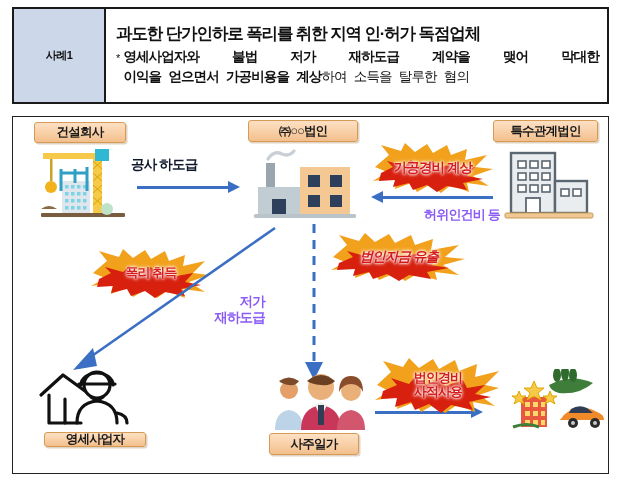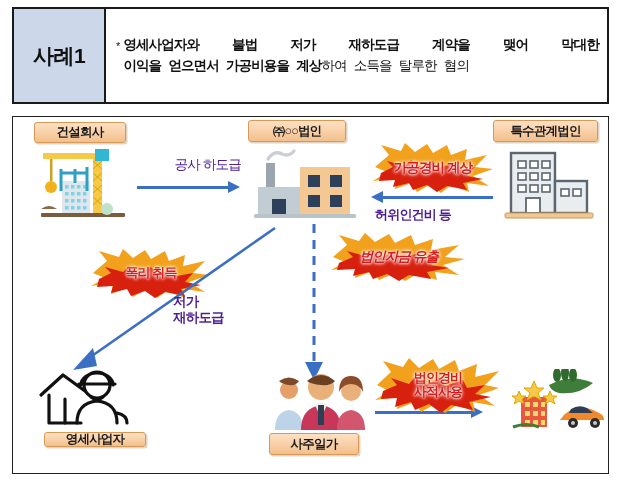--- a/index.html
+++ b/index.html
@@ -14,21 +14,21 @@
 
   
   .case-table{
     position:absolute;left:12px;top:7px;width:597px;height:97px;
     border:2px solid #1a1a1a;box-sizing:border-box;display:flex;background:#fff;
   }
   .case-label{
     width:90px;flex:0 0 90px;background:#ccd7ea;
     border-right:2px solid #1a1a1a;
     display:flex;align-items:center;justify-content:center;
-    font-weight:bold;font-size:21px;color:#111;letter-spacing:-.5px;
+    font-weight:bold;font-size:11px;color:#111;letter-spacing:-.5px;
   }
   .case-body{flex:1;padding:4px 8px 4px 10px;display:flex;flex-direction:column;justify-content:center;}
   .case-title{
     font-weight:bold;font-size:16.5px;color:#111;letter-spacing:-1.1px;
     white-space:nowrap;line-height:1.45;
   }
   .case-note{
     display:flex;font-size:13.5px;color:#111;letter-spacing:-.9px;
     line-height:1.5;margin-top:2px;
   }
@@ -64,38 +64,39 @@
   .burst .btxt{
     position:absolute;left:0;top:0;width:100%;height:100%;
     display:flex;flex-direction:column;align-items:center;justify-content:center;
     font-weight:bold;color:#d61b1b;letter-spacing:-.9px;
     text-shadow:0 0 2px #fff,0 0 3px #fff,0 0 4px #fff;
     line-height:1.08;pointer-events:none;
   }
 
   
   .cap{
-    position:absolute;font-weight:bold;color:#4c1d95;
-    letter-spacing:-.8px;text-align:left;line-height:1.18;white-space:pre-line;
+    position:absolute;font-weight:bold;color:#8b5cf6;
+    letter-spacing:-.8px;text-align:right;line-height:1.18;white-space:pre-line;
   }
   .cap-dark{
-    position:absolute;font-weight:normal;color:#4c1d95;
-    letter-spacing:-.8px;text-align:right;line-height:1.2;white-space:nowrap;
+    position:absolute;font-weight:bold;color:#0f172a;
+    letter-spacing:-.8px;text-align:left;line-height:1.2;white-space:nowrap;
   }
 
   .ico{position:absolute;}
 </style>
 </head>
 <body>
 
 <div id="root">
 
   <div class="case-table">
     <div class="case-label">사례1</div>
     <div class="case-body">
+      <div class="case-title">과도한 단가인하로 폭리를 취한 지역 인·허가 독점업체</div>
       <div class="case-note">
         <span class="ast">*</span>
         <span class="notetxt">
           <span class="l1">영세사업자와 불법 저가 재하도급 계약을 맺어 막대한</span>
           <span class="l2"><span class="bold">이익을 얻으면서 가공비용을 계상</span><span>하여 소득을 탈루한 혐의</span></span>
         </span>
       </div>
     </div>
   </div>
 
@@ -150,21 +151,21 @@
         <line x1="26" y1="26" x2="52" y2="26"></line>
       </g>
       <circle cx="72" cy="62" r="6" fill="#bfe3c8"></circle>
       <path d="M6 62 q8 -6 16 0 z" fill="#8a6a46"></path>
     </svg>
 
     <div class="cap-dark" style="left:118px;top:40px;width:110px;font-size:13.5px;">공사 하도급</div>
     <div class="arrow-line" style="left:124px;top:69px;width:93px;height:3px;"></div>
     <div class="arrow-head" style="left:215px;top:64px;border-top:6.5px solid transparent;border-bottom:6.5px solid transparent;border-left:12px solid #3b6fc4;"></div>
 
-    <div class="pill" style="left:235px;top:3px;width:98px;height:22px;">㈜○○법인</div>
+    <div class="pill" style="left:235px;top:3px;width:110px;height:22px;">㈜○○법인</div>
     <svg class="ico" style="left:237px;top:28px;" width="110" height="75" viewBox="0 0 110 75">
       <path d="M18 14 q6 -9 14 -5 q7 3 12 -3" stroke="#c9cfd4" stroke-width="3.2" fill="none" stroke-linecap="round"></path>
       <rect x="16" y="18" width="9" height="26" fill="#9aa5ad"></rect>
       <rect x="8" y="42" width="46" height="28" fill="#c2ccd3"></rect>
       <rect x="50" y="22" width="50" height="48" fill="#f3c893"></rect>
       <g fill="#2e3f5c">
         <rect x="58" y="30" width="12" height="12"></rect>
           <rect x="80" y="30" width="12" height="12"></rect>
         <rect x="58" y="50" width="12" height="12"></rect>
           <rect x="80" y="50" width="12" height="12"></rect>

